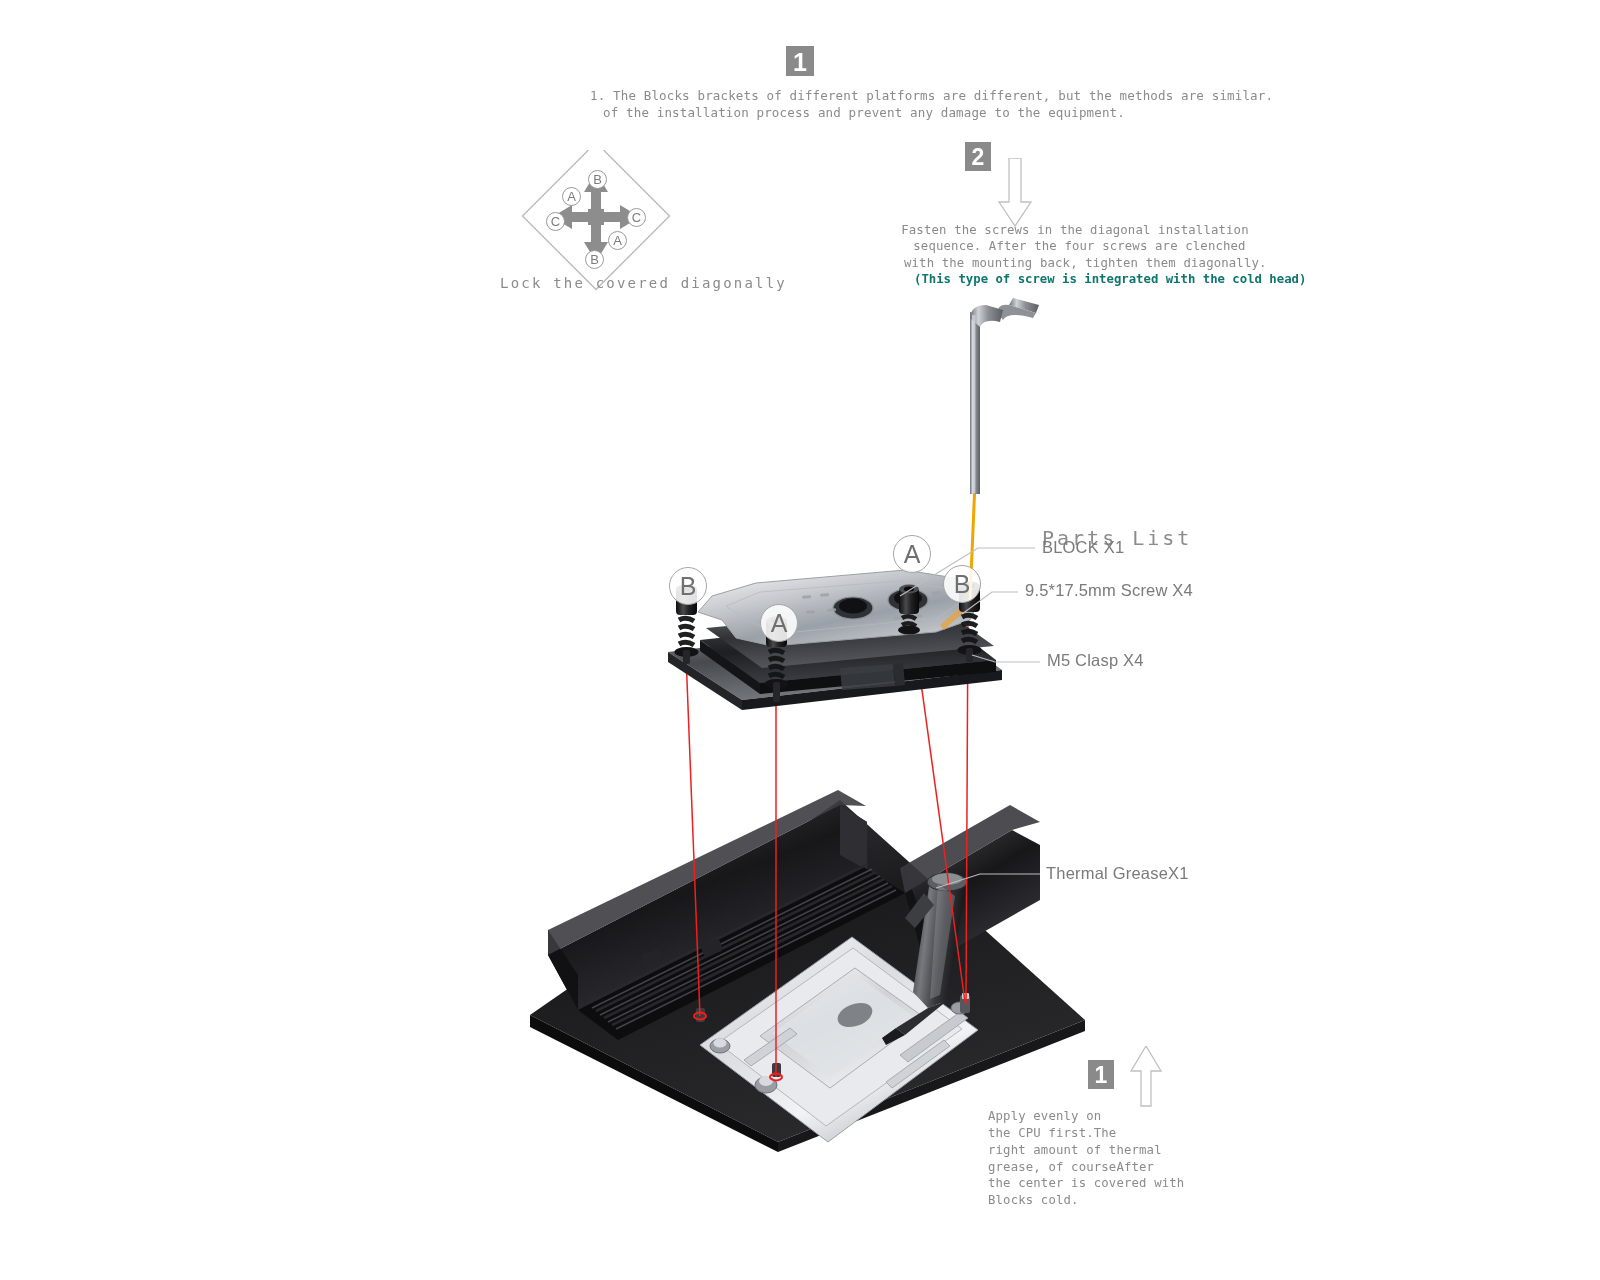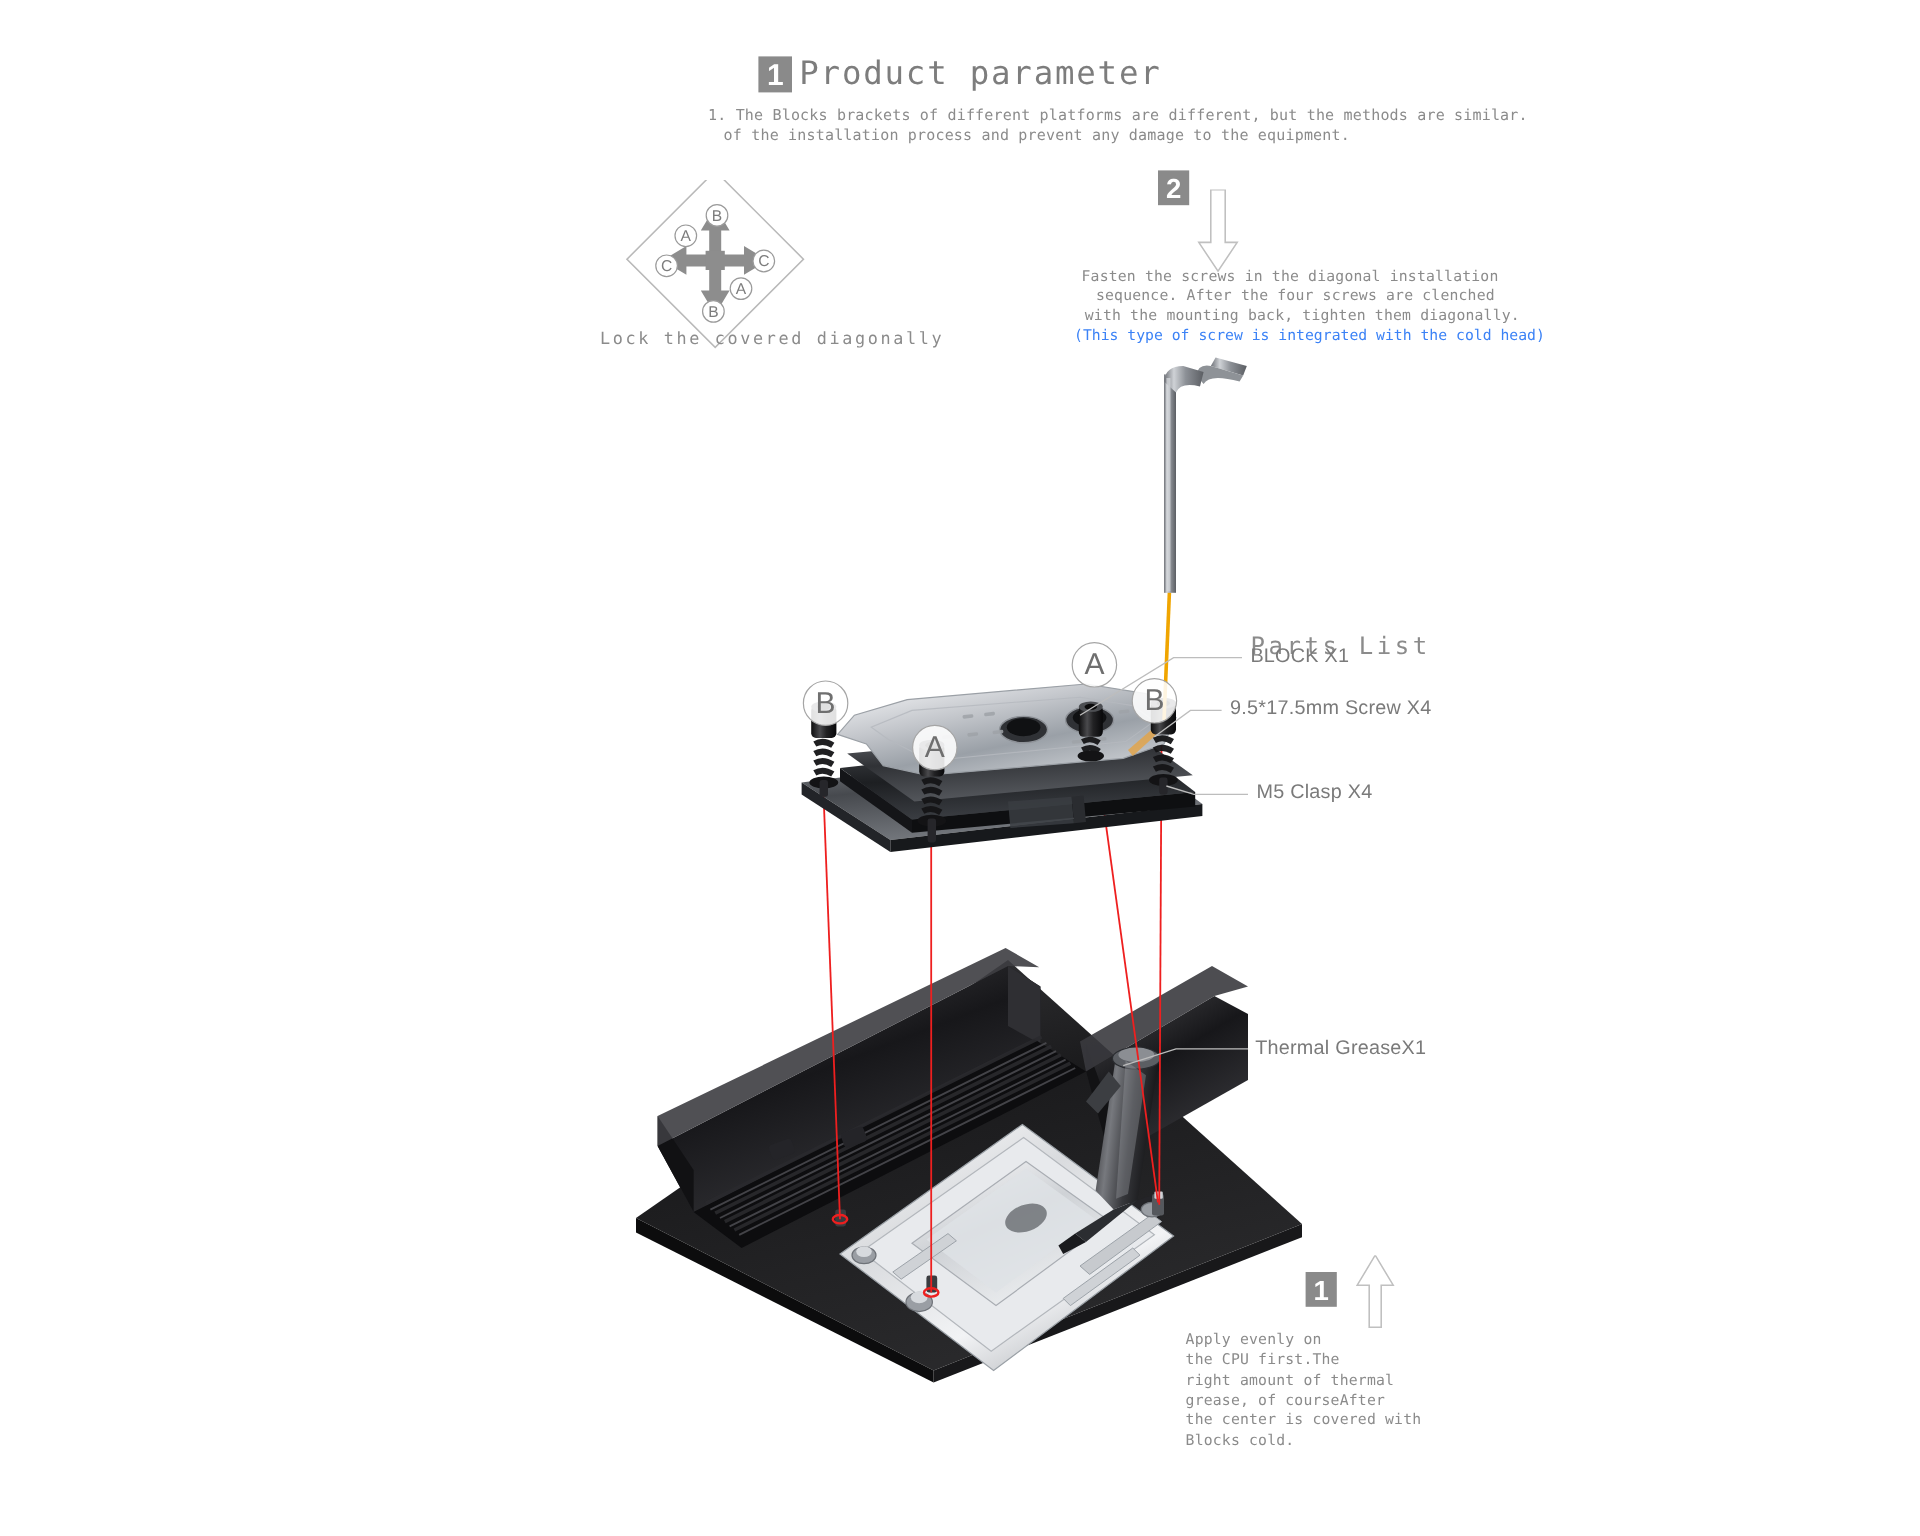--- a/index.html
+++ b/index.html
@@ -48,21 +48,21 @@
     display:flex;align-items:center;justify-content:center;
     box-sizing:border-box;
   }
 
   
   #step2-badge{left:965px;top:142px;width:26px;height:29px;font-size:23px;padding-top:4px;box-sizing:border-box;}
   #step2-arrow{left:997px;top:158px;}
   #step2-text{left:895px;top:222px;width:360px;font-size:12.3px;line-height:1.34;letter-spacing:.15px;color:#8b8b8b;}
   #step2-text .ln{white-space:nowrap;text-align:center;}
   #step2-text .ind{padding-left:9px;}
-  #step2-text .red{color:#3b82f6;font-weight:400;letter-spacing:0;}
+  #step2-text .red{color:#0f766e;font-weight:700;letter-spacing:0;margin-left:19px;}
 
   
   #parts-title{
     left:1042px;top:478px;font-size:20px;letter-spacing:3px;color:#8b8b8b;
     font-family:"DejaVu Sans Mono", monospace;white-space:nowrap;margin-top:48px;
   }
   .plabel{
     position:absolute;
     font-family:"Liberation Sans", sans-serif;
     font-size:16.5px;color:#7a7a7a;white-space:nowrap;letter-spacing:.2px;
@@ -368,21 +368,20 @@
       <path d="M1018,592 L992,592 L962,614"></path>
 
       <path d="M1040,662 L995,662 L972,655"></path>
 
       <path d="M1040,874 L980,874 L936,888"></path>
     </g>
   </svg>
 
   <div id="title-row" class="abs">
     <span id="title-badge" class="badge">1</span>
-    <span id="title-text">Product parameter</span>
   </div>
 
   <div id="intro" class="abs">
     <div class="ln">1. The Blocks  brackets of different platforms are different, but the methods are similar.</div>
     <div class="ln ind">of the installation process and prevent any damage to the equipment.</div>
   </div>
 
   <div id="diamond-wrap" class="abs">
     <svg width="270" height="160" viewBox="0 0 270 160">
 

